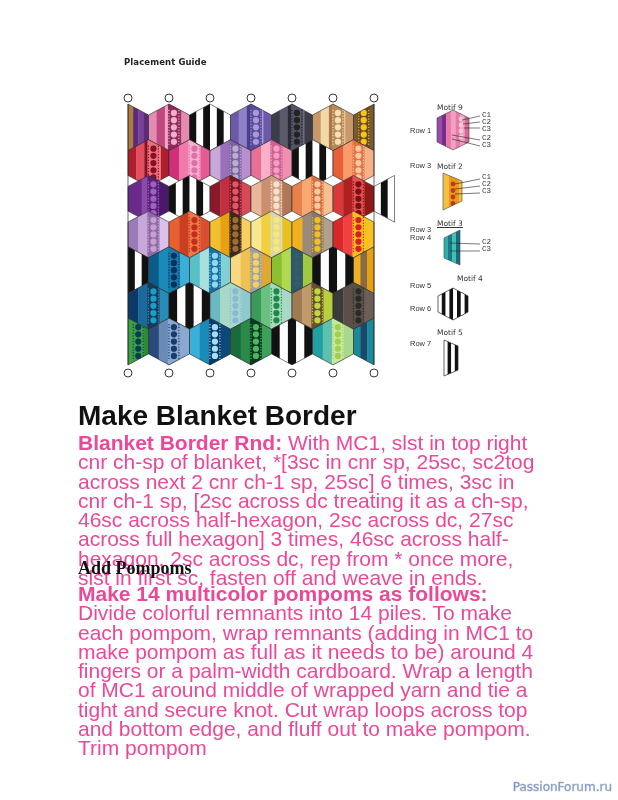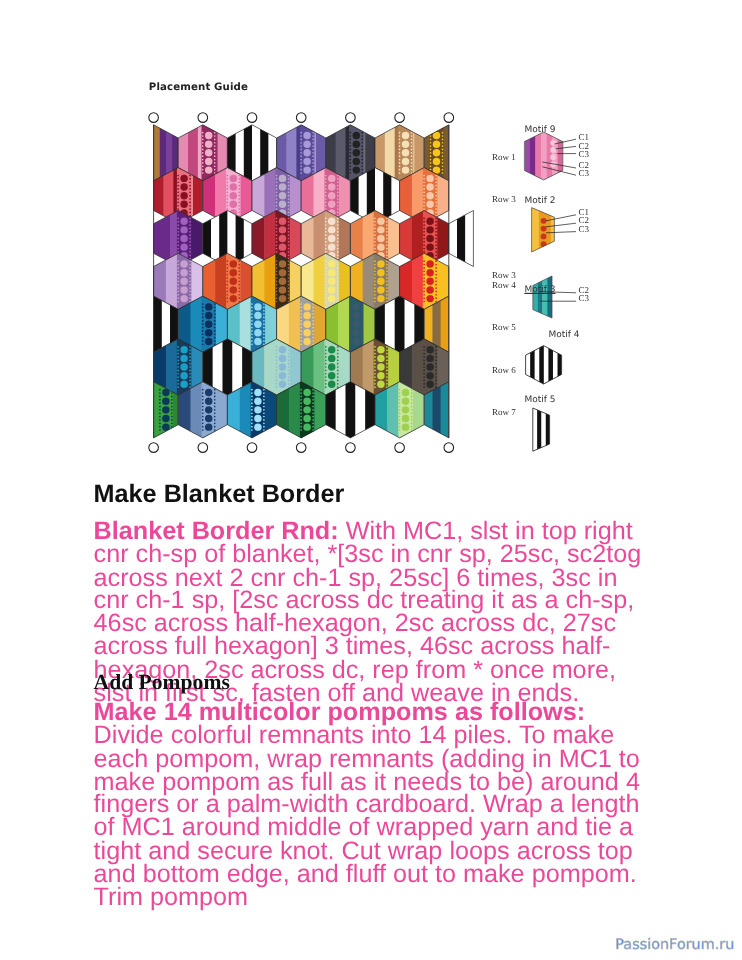--- a/index.html
+++ b/index.html
@@ -1,23 +1,23 @@
 <!DOCTYPE html>
 <html><head>
 <meta charset="utf-8">
 <style>
   html, body { margin: 0; padding: 0; background: #ffffff; }
   body { width: 618px; height: 800px; position: relative; overflow: hidden; font-family: "Liberation Sans", sans-serif; color: #111; }
-  .guide-title { position: absolute; left: 124px; top: 68px; font-family: "DejaVu Sans", sans-serif; font-size: 8.5px; font-weight: bold; color: #222; letter-spacing: 0.1px; }
+  .guide-title { position: absolute; left: 124px; top: 57px; font-family: "DejaVu Sans", sans-serif; font-size: 8.5px; font-weight: bold; color: #222; letter-spacing: 0.1px; }
   #blanket { position: absolute; left: 0; top: 0; }
-  .row-label { position: absolute; left: 382px; font-family: Liberation Serif, serif; font-size: 7.5px; color: #333; padding-left: 28px; }
+  .row-label { position: absolute; left: 382px; font-family: Liberation Sans, sans-serif; font-size: 7.5px; color: #333; padding-left: 28px; }
   .motif-label { position: absolute; left: 437px; font-family: "DejaVu Sans", sans-serif; font-size: 7.5px; color: #333; }
-  .callout { position: absolute; font-family: Liberation Serif, serif; font-size: 7.5px; color: #333; line-height: 8px; }
+  .callout { position: absolute; font-family: Liberation Mono, monospace; font-size: 7.5px; color: #333; line-height: 8px; }
   #motifs { position: absolute; left: 0; top: 0; }
-  .h1 { position: absolute; left: 78px; top: 400px; margin: 0; font-size: 21px; font-weight: bold; color: #111; }
+  .h1 { position: absolute; left: 78px; top: 400px; margin: 0; font-size: 28px; font-weight: bold; color: #111; }
   .h2 { position: absolute; left: 78px; top: 558px; margin: 0; font-size: 18px; font-weight: bold; color: #111; font-family: Liberation Serif, serif; }
   .para { position: absolute; left: 78px; width: 470px; margin: 0; font-size: 21px; line-height: 19.3px; color: #ec4899; }
   .para b { font-weight: bold; }
   .watermark { position: absolute; right: 6px; bottom: 6px; font-size: 12px; color: #3b82f6; -webkit-text-stroke: 0.6px #b8b8b8; font-family: "DejaVu Sans", sans-serif; }
 </style>
 </head>
 <body>
 
 <div class="guide-title">Placement Guide</div>
 
@@ -1627,21 +1627,21 @@
     <circle cx="292" cy="373" r="4" fill="#fff" stroke="#222" stroke-width="0.9"></circle>
     <circle cx="333" cy="373" r="4" fill="#fff" stroke="#222" stroke-width="0.9"></circle>
     <circle cx="374" cy="373" r="4" fill="#fff" stroke="#222" stroke-width="0.9"></circle>
   </svg>
 
 <div id="row-labels">
     <div class="row-label" style="top: 126px;">Row 1</div>
     <div class="row-label" style="top: 161px;">Row 3</div>
     <div class="row-label" style="top: 197px; margin-top: 28px;">Row 3</div>
     <div class="row-label" style="top: 233px;">Row 4</div>
-    <div class="row-label" style="top: 268px;">Row 5</div>
+    <div class="row-label" style="top: 281px;">Row 5</div>
     <div class="row-label" style="top: 304px; text-align: center;">Row 6</div>
     <div class="row-label" style="top: 339px;">Row 7</div>
   </div>
 
 <svg id="motifs" width="618" height="400">
     <defs>
       <clipPath id="m1">
         <polygon points="437,118 453,110 469,118 469,142 453,150 437,142"></polygon>
       </clipPath>
       <clipPath id="m2">
@@ -1720,21 +1720,21 @@
     <div class="motif-label" style="top: 103px;">Motif 9</div>
     <div class="callout" style="left: 482px; top: 111px;">C1</div>
     <div class="callout" style="left: 482px; top: 118px;">C2</div>
     <div class="callout" style="left: 482px; top: 125px;">C3</div>
     <div class="callout" style="left: 482px; top: 134px;">C2</div>
     <div class="callout" style="left: 482px; top: 141px;">C3</div>
     <div class="motif-label" style="top: 162px;">Motif 2</div>
     <div class="callout" style="left: 482px; top: 173px;">C1</div>
     <div class="callout" style="left: 482px; top: 180px;">C2</div>
     <div class="callout" style="left: 482px; top: 187px;">C3</div>
-    <div class="motif-label" style="top: 236px; text-decoration: underline;">Motif 3</div>
+    <div class="motif-label" style="top: 219px; text-decoration: underline;">Motif 3</div>
     <div class="callout" style="left: 482px; top: 238px;">C2</div>
     <div class="callout" style="left: 482px; top: 245px;">C3</div>
     <div class="motif-label" style="top: 274px; margin-left: 20px;">Motif 4</div>
     <div class="motif-label" style="top: 328px;">Motif 5</div>
   </div>
 
 <h1 class="h1">Make Blanket Border</h1>
 <p class="para" style="top:433px;"><b>Blanket Border Rnd:</b><span> With MC1, slst in top right cnr ch-sp of blanket, *[3sc in cnr sp, 25sc, sc2tog across next 2 cnr ch-1 sp, 25sc] 6 times, 3sc in cnr ch-1 sp, [2sc across dc treating it as a ch-sp, 46sc across half-hexagon, 2sc across dc, 27sc across full hexagon] 3 times, 46sc across half-hexagon, 2sc across dc, rep from * once more, slst in first sc, fasten off and weave in ends.</span></p>
 
 <h2 class="h2">Add Pompoms</h2>

